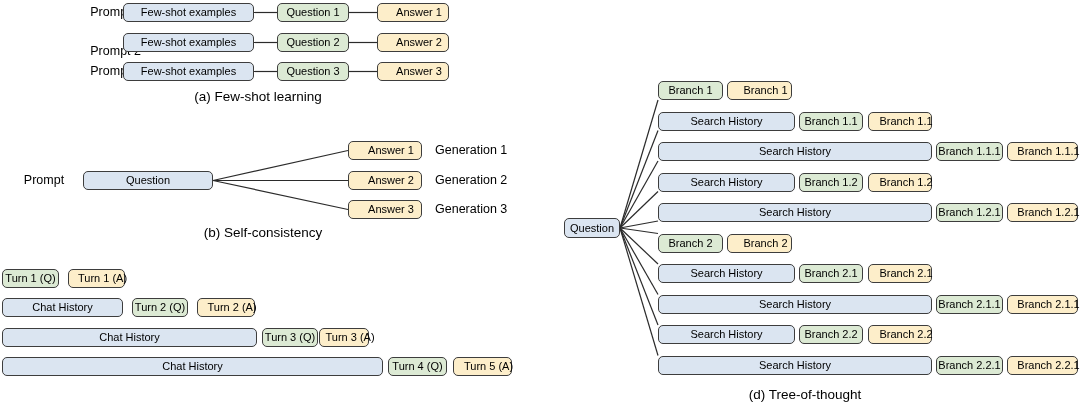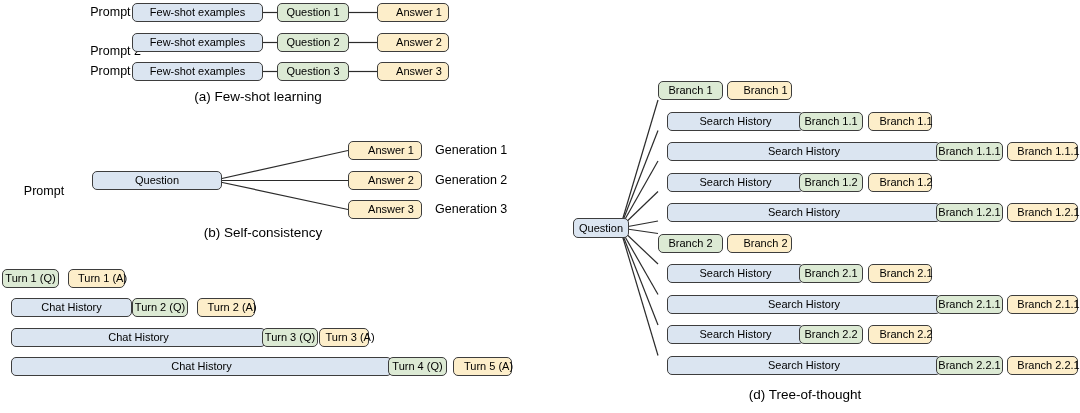--- a/index.html
+++ b/index.html
@@ -8,26 +8,26 @@
     font-family:"Liberation Sans","DejaVu Sans",sans-serif;color:#000;overflow:hidden;
   }
   #lines{position:absolute;left:0;top:0;width:1080px;height:413px;}
   #lines line{stroke:#2b2b2b;stroke-width:1.2;}
   .box{
     position:absolute;box-sizing:border-box;height:19px;
     border:1.4px solid #3d3d3d;border-radius:5px;
     display:flex;align-items:center;justify-content:center;
     font-size:11px;white-space:nowrap;line-height:1;
   }
-  .blue{background:var(--blue,#dbe5f1);margin-left:9px;}
+  .blue{background:var(--blue,#dbe5f1);}
   .green{background:var(--green,#dcead4);}
   .yellow{background:var(--yellow,#fdeeca);padding-left:12px;}
   .lbl{position:absolute;font-size:12.5px;height:19px;line-height:19px;white-space:nowrap;}
   .right{text-align:right;margin-left:27px;}
-  .center{text-align:center;margin-top:11px;}
+  .center{text-align:center;}
   .caption{position:absolute;font-size:13.5px;width:300px;text-align:center;white-space:nowrap;}
 </style>
 </head>
 <body>
 
 <div id="canvas">
 
   <svg id="lines" viewBox="0 0 1080 413">
 
     <line x1="254" y1="12.5" x2="277" y2="12.5"></line>

